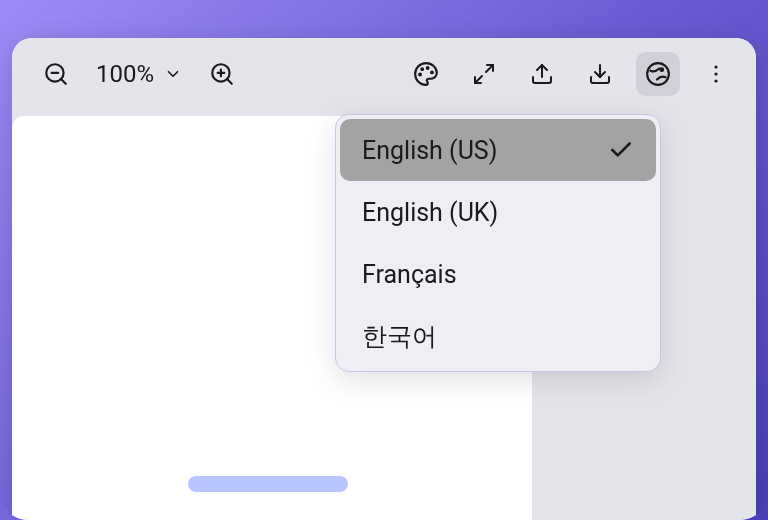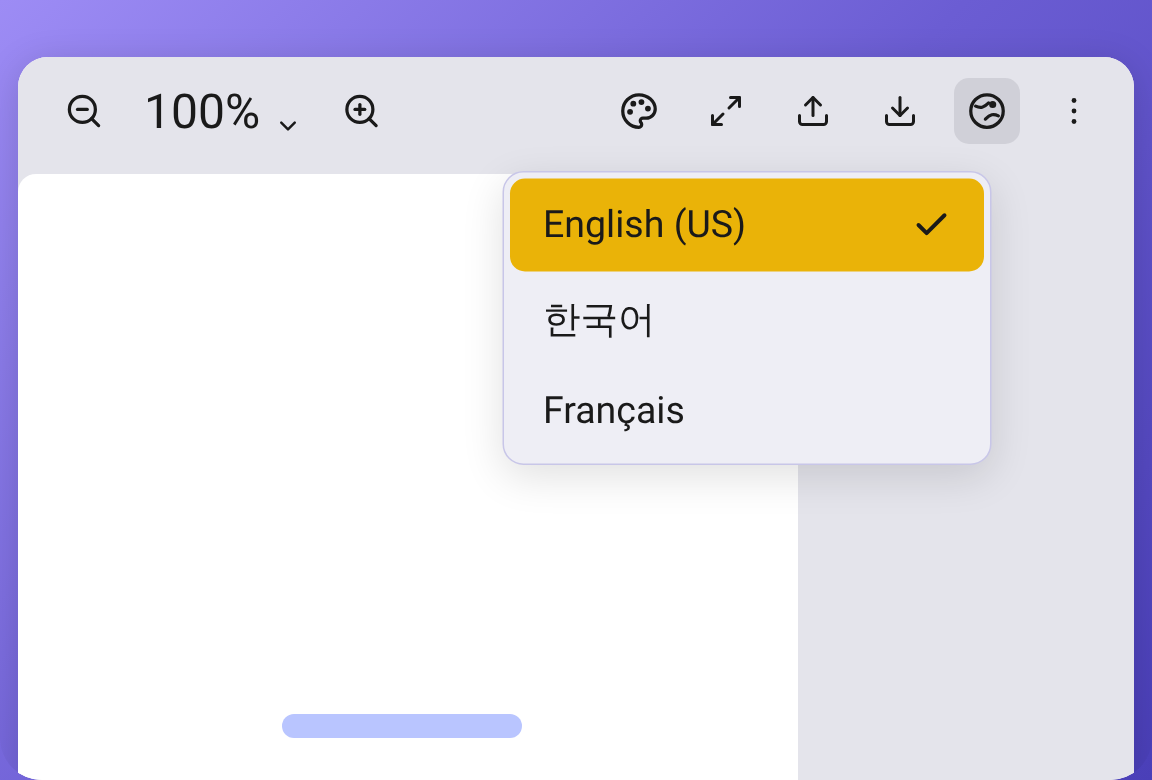--- a/index.html
+++ b/index.html
@@ -50,23 +50,23 @@
       justify-content: center;
       border-radius: 10px;
       cursor: pointer;
       color: #1a1a1a;
     }
     .icon-btn.active {
       background: #d0d0d8;
     }
     .zoom-display {
       display: flex;
-      align-items: flex-end;
+      align-items: center;
       gap: 10px;
-      font-size: 32px;
+      font-size: 24px;
       color: #1a1a1a;
       cursor: pointer;
       padding: 0 4px;
     }
     .content-area {
       position: relative;
       height: calc(100% - 72px);
       background: #e4e4eb;
     }
     .document {
@@ -104,21 +104,21 @@
       display: flex;
       align-items: center;
       justify-content: space-between;
       padding: 0 22px;
       font-size: 25px;
       color: #1a1a1a;
       cursor: pointer;
       border-radius: 10px;
     }
     .dropdown-item.selected {
-      background: #eab308;
+      background: #a3a3a3;
     }
     svg { display: block; }
   </style>
 </head>
 <body>
 
 <div class="app-window">
   <div class="toolbar">
     <div class="toolbar-left">
       <div class="icon-btn">
@@ -199,18 +199,21 @@
 </div>
 
 <div class="dropdown" id="lang-dropdown">
     <div class="dropdown-item selected">
       <span>English (US)</span>
       <svg width="26" height="26" viewBox="0 0 24 24" fill="none" stroke="currentColor" stroke-width="2.4" stroke-linecap="round" stroke-linejoin="round">
         <polyline points="20 6 9 17 4 12"></polyline>
       </svg>
     </div>
     <div class="dropdown-item">
-      <span>한국어</span>
+      <span>English (UK)</span>
     </div>
     <div class="dropdown-item">
       <span>Français</span>
+    </div>
+    <div class="dropdown-item">
+      <span>한국어</span>
     </div>
   </div>
 
 </body></html>

